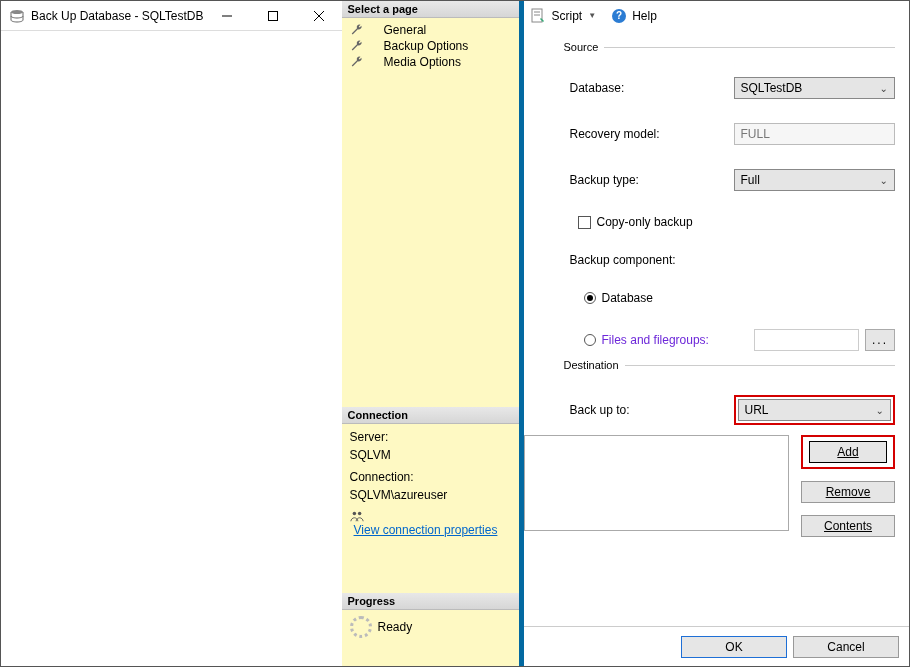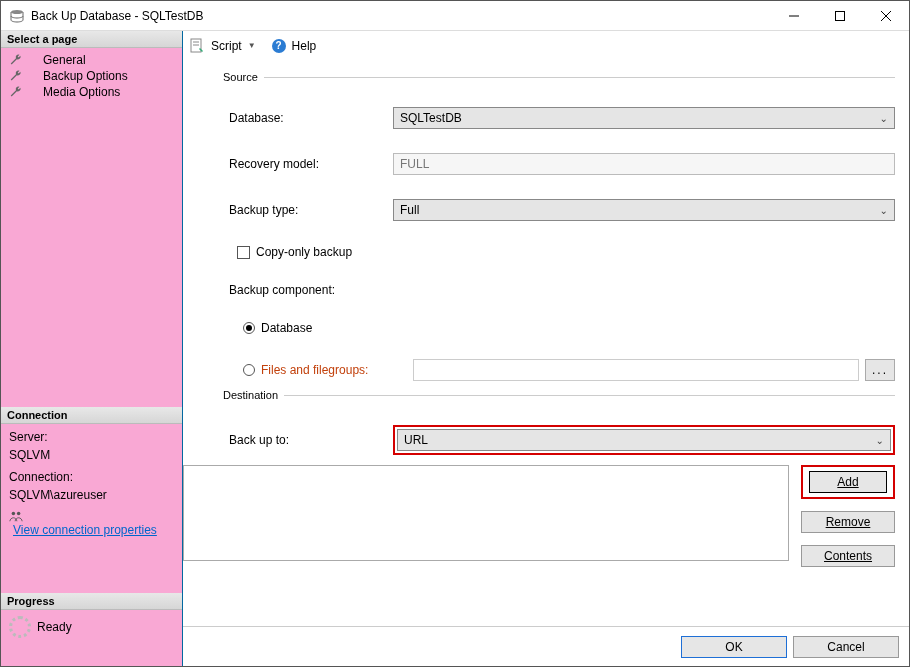--- a/index.html
+++ b/index.html
@@ -1,31 +1,31 @@
 <!DOCTYPE html>
 <html><head>
 <meta charset="utf-8">
 <style>
 * { box-sizing: border-box; margin: 0; padding: 0; font-family: "Segoe UI", Tahoma, sans-serif; font-size: 12px; }
 html, body { height: 100%; background: #fff; }
 
-.window { width: 910px; height: 667px; border: 1px solid #555; display: flex; flex-direction: column; background: #fff; }
+.window { width: 910px; height: 667px; border: 1px solid #555; display: flex; flex-direction: row; background: #fff; }
 
 
 .title-bar { height: 30px; display: flex; align-items: center; padding-left: 8px; background: #fff; border-bottom: 1px solid #ddd; }
 .title-icon { width: 16px; height: 14px; margin-right: 6px; display: inline-block; }
 .title-text { flex: 1; font-size: 12px; color: #000; }
 .win-controls { display: flex; height: 100%; }
 .win-btn { width: 46px; height: 100%; display: flex; align-items: center; justify-content: center; color: #000; }
 
 
 .main { flex: 1; display: flex; }
 
 
-.sidebar { width: 182px; background: #f9a8d4; border-right: 1px solid #0369a1; display: flex; flex-direction: column; }
+.sidebar { width: 182px; background: #fef9c3; border-right: 5px solid #0369a1; display: flex; flex-direction: column; }
 .side-section-hdr { background: linear-gradient(#e8e8e8,#d6d6d6); border-bottom: 1px solid #bbb; font-weight: bold; padding: 2px 6px; font-size: 11px; }
 .page-list { padding: 4px 4px 8px 8px; flex: 0 0 auto; }
 .page-item { display: flex; align-items: center; gap: 20px; padding: 1px 0; }
 .wrench { width: 14px; height: 14px; display: inline-block; color: #444; }
 .spacer { flex: 1; }
 .conn { padding: 6px 8px; font-size: 11px; }
 .conn-row { margin-bottom: 4px; }
 .conn-link { color: #0066cc; text-decoration: underline; display: inline-block; margin-left: 4px; }
 .people-icon { width: 14px; height: 14px; display: inline-block; vertical-align: middle; margin-right: 2px; color: #444; }
 .progress-sec { padding: 6px 8px; }
@@ -50,21 +50,21 @@
 
 .select { flex: 1; height: 22px; border: 1px solid #888; background: #e5e5e5; display: flex; align-items: center; padding: 0 6px; position: relative; color: #000; }
 .select .caret { position: absolute; right: 6px; font-size: 10px; color: #444; }
 .readonly { flex: 1; height: 22px; border: 1px solid #bbb; background: #f6f6f6; color: #777; display: flex; align-items: center; padding: 0 6px; }
 .textbox { flex: 1; height: 22px; border: 1px solid #aaa; background: #fff; }
 .sq-btn { width: 30px; height: 22px; margin-left: 6px; border: 1px solid #aaa; background: #e6e6e6; display: flex; align-items: center; justify-content: center; letter-spacing: 2px; }
 .chk { width: 13px; height: 13px; border: 1px solid #555; margin-right: 6px; display: inline-block; background: #fff; }
 .radio { width: 12px; height: 12px; border: 1px solid #555; border-radius: 50%; margin-right: 6px; display: inline-flex; align-items: center; justify-content: center; background: #fff; }
 .radio.checked::after { content: ""; width: 6px; height: 6px; background: #000; border-radius: 50%; }
 .radio-label { display: inline-flex; align-items: center; }
-.disabled-text { color: #c2410c; text-align: center; }
+.disabled-text { color: #6d28d9; text-align: center; }
 
 .highlight-red { border: 2px solid #d40000; padding: 2px; }
 
 .dest-list-row { display: flex; align-items: flex-start; gap: 12px; margin-top: 10px; }
 .dest-list { flex: 1; height: 96px; border: 1px solid #aaa; background: #fff; }
 .btn-stack { display: flex; flex-direction: column; gap: 12px; width: 94px; text-decoration: underline; }
 .btn { height: 22px; border: 1px solid #999; background: #e6e6e6; display: flex; align-items: center; justify-content: center; }
 .btn.add { border: 1px solid #000; }
 .add-wrap { border: 2px solid #d40000; padding: 4px 6px; }
 

